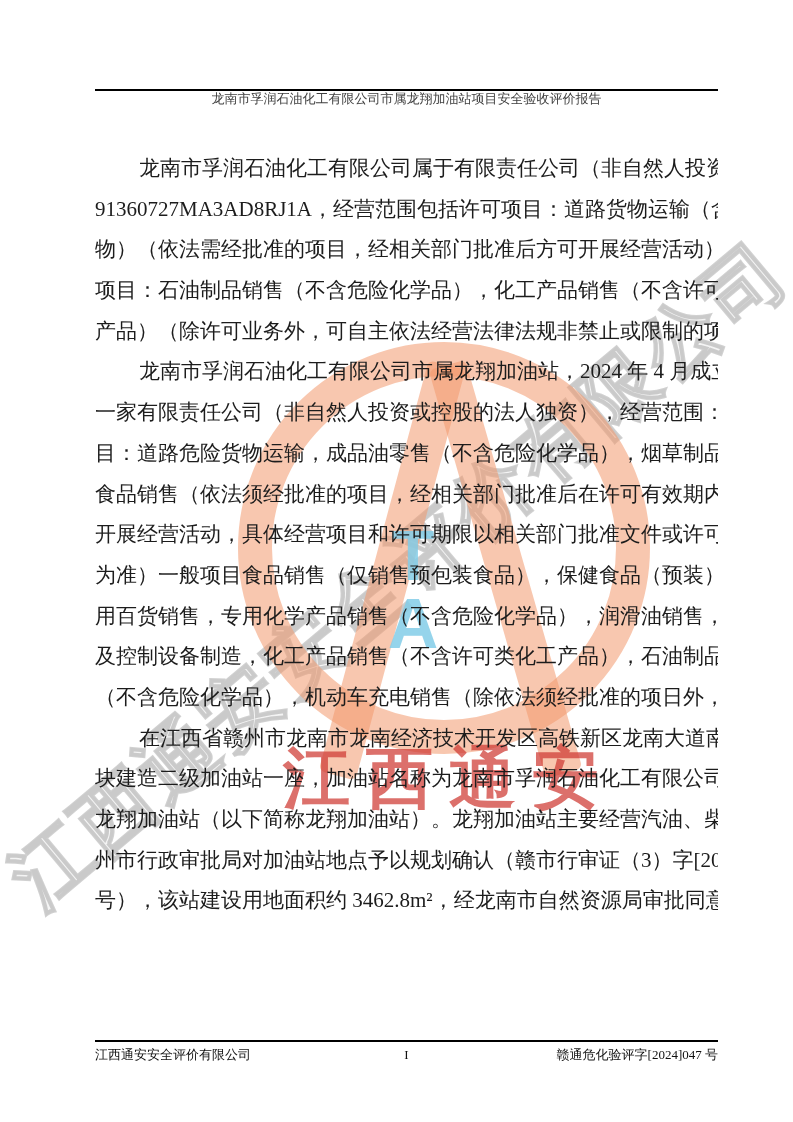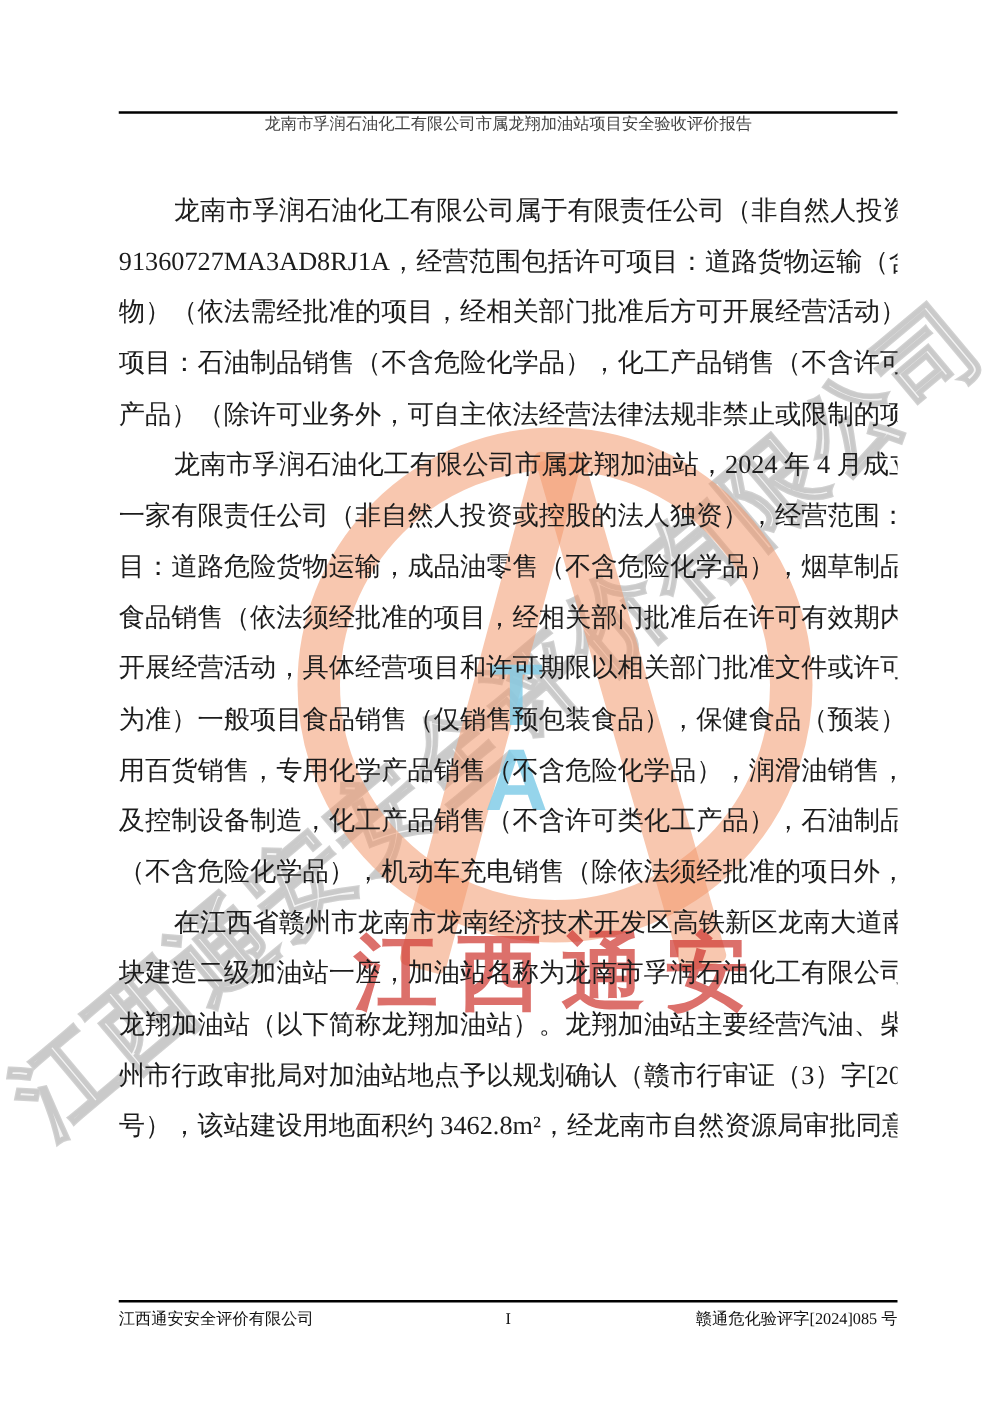--- a/index.html
+++ b/index.html
@@ -125,17 +125,17 @@
         <div class="bline">块建造二级加油站一座，加油站名称为龙南市孚润石油化工有限公司市属</div>
         <div class="bline">龙翔加油站（以下简称龙翔加油站）。龙翔加油站主要经营汽油、柴油，赣</div>
         <div class="bline">州市行政审批局对加油站地点予以规划确认（赣市行审证（3）字[2024]1</div>
         <div class="bline">号），该站建设用地面积约 3462.8m²，经龙南市自然资源局审批同意加油站</div>
       </div>
 
     <div class="footer-rule"></div>
     <div class="doc-footer">
       <span class="f-left">江西通安安全评价有限公司</span>
       <span class="f-center">I</span>
-      <span class="f-right">赣通危化验评字[2024]085 号</span>
+      <span class="f-right">赣通危化验评字[2024]047 号</span>
     </div>
   </div>
 
 </div>
 
 </body></html>

